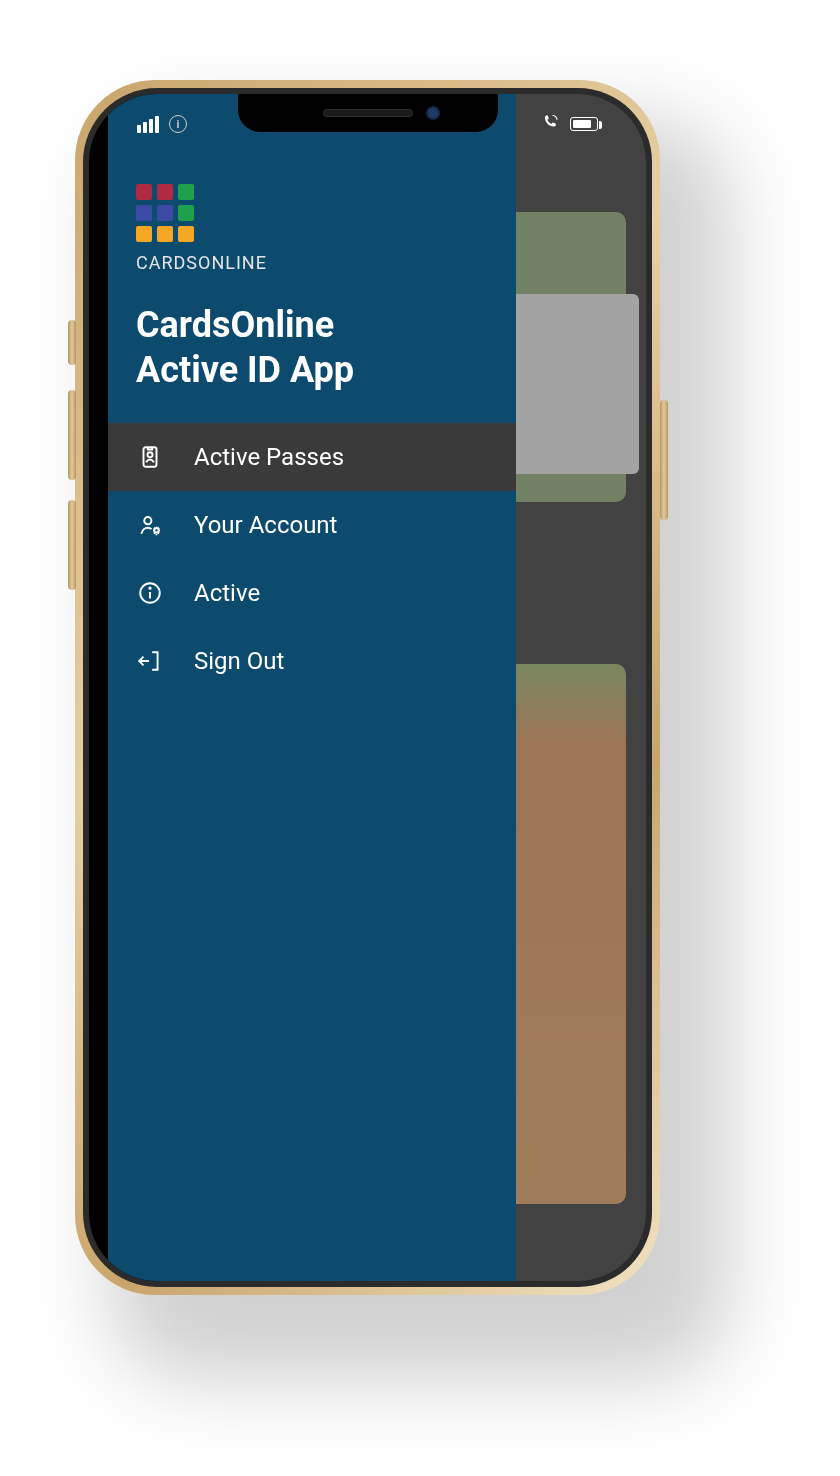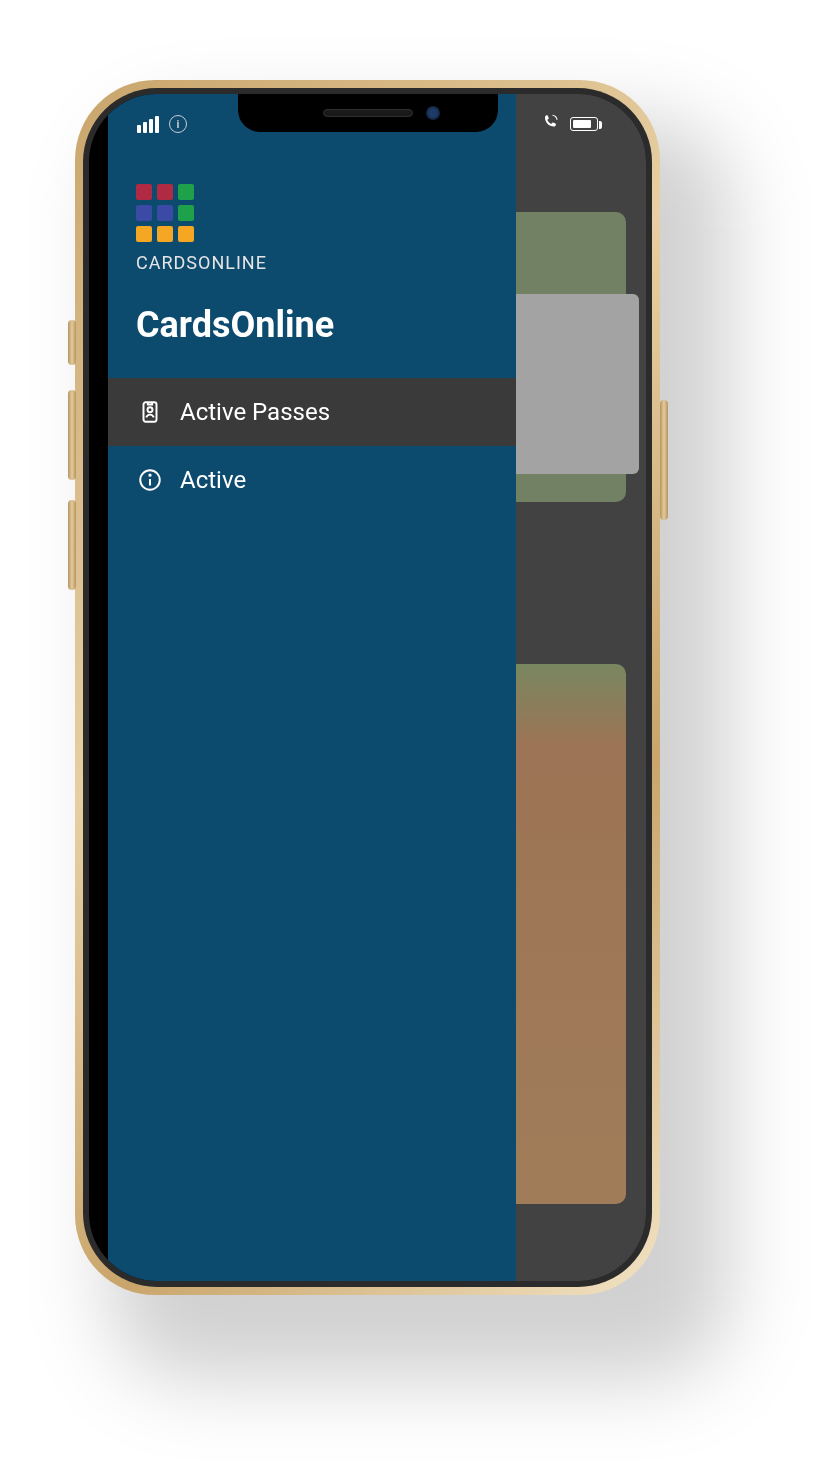--- a/index.html
+++ b/index.html
@@ -221,21 +221,21 @@
     font-size: 36px;
     font-weight: 700;
     line-height: 1.25;
     padding: 12px 28px 30px 28px;
   }
 
   .menu { list-style: none; }
   .menu li {
     display: flex;
     align-items: flex-end;
-    gap: 16px;
+    gap: 30px;
     padding: 20px 28px;
     color: #fff;
     font-size: 24px;
     cursor: pointer;
   }
   .menu li.active { background: #3a3a3a; }
   .menu li .micon {
     width: 28px; height: 28px; display:flex; align-items:center; justify-content:center;
   }
   .menu li .micon svg { width: 26px; height: 26px; stroke: #fff; fill: none; stroke-width: 1.8; }
@@ -302,42 +302,64 @@
               <span class="lg6"></span>
             <span class="lg7"></span>
               <span class="lg8"></span>
               <span class="lg9"></span>
           </div>
           <div class="logo-text">CARDSONLINE</div>
         </div>
 
         <div class="drawer-title">
           <span>CardsOnline</span><br>
+          <span>Active ID App</span>
         </div>
 
         <ul class="menu">
           <li class="active">
             <span class="micon">
               <svg viewBox="0 0 24 24">
                   <rect x="6" y="3" width="12" height="18" rx="2"></rect>
                   <circle cx="12" cy="10" r="2.3"></circle>
                   <path d="M8.5 17c.8-1.8 2-2.6 3.5-2.6s2.7.8 3.5 2.6"></path>
                   <path d="M10 3v2h4V3"></path>
                 </svg>
             </span>
             <span>Active Passes</span>
           </li>
           <li>
             <span class="micon">
               <svg viewBox="0 0 24 24">
+                  <circle cx="10" cy="8" r="3.3"></circle>
+                  <path d="M4 20c1-4 4-5.5 6-5.5 1.2 0 2.4.4 3.4 1.2"></path>
+                  <circle cx="18" cy="17" r="2"></circle>
+                  <path d="M18 13.5v1.2M18 20.3v1.2M14.8 17h1.2M20 17h1.2M15.6 14.5l.8.8M19.6 19.2l.8.8M20.4 14.5l-.8.8M16.4 19.2l-.8.8"></path>
+                </svg>
+            </span>
+            <span>Your Account</span>
+          </li>
+          <li>
+            <span class="micon">
+              <svg viewBox="0 0 24 24">
                   <circle cx="12" cy="12" r="9"></circle>
                   <line x1="12" y1="11" x2="12" y2="17"></line>
                   <circle cx="12" cy="7.5" r="0.6" fill="#fff"></circle>
                 </svg>
             </span>
             <span>Active</span>
           </li>
+          <li>
+            <span class="micon">
+              <svg viewBox="0 0 24 24">
+                  <path d="M14 4h5v16h-5"></path>
+                  <path d="M11 12H3"></path>
+                  <path d="M6 8l-4 4 4 4"></path>
+                </svg>
+            </span>
+            <span>Sign Out</span>
+          </li>
         </ul>
       </div>
 
     </div>
   </div>
 </div>
 
 </body></html>

